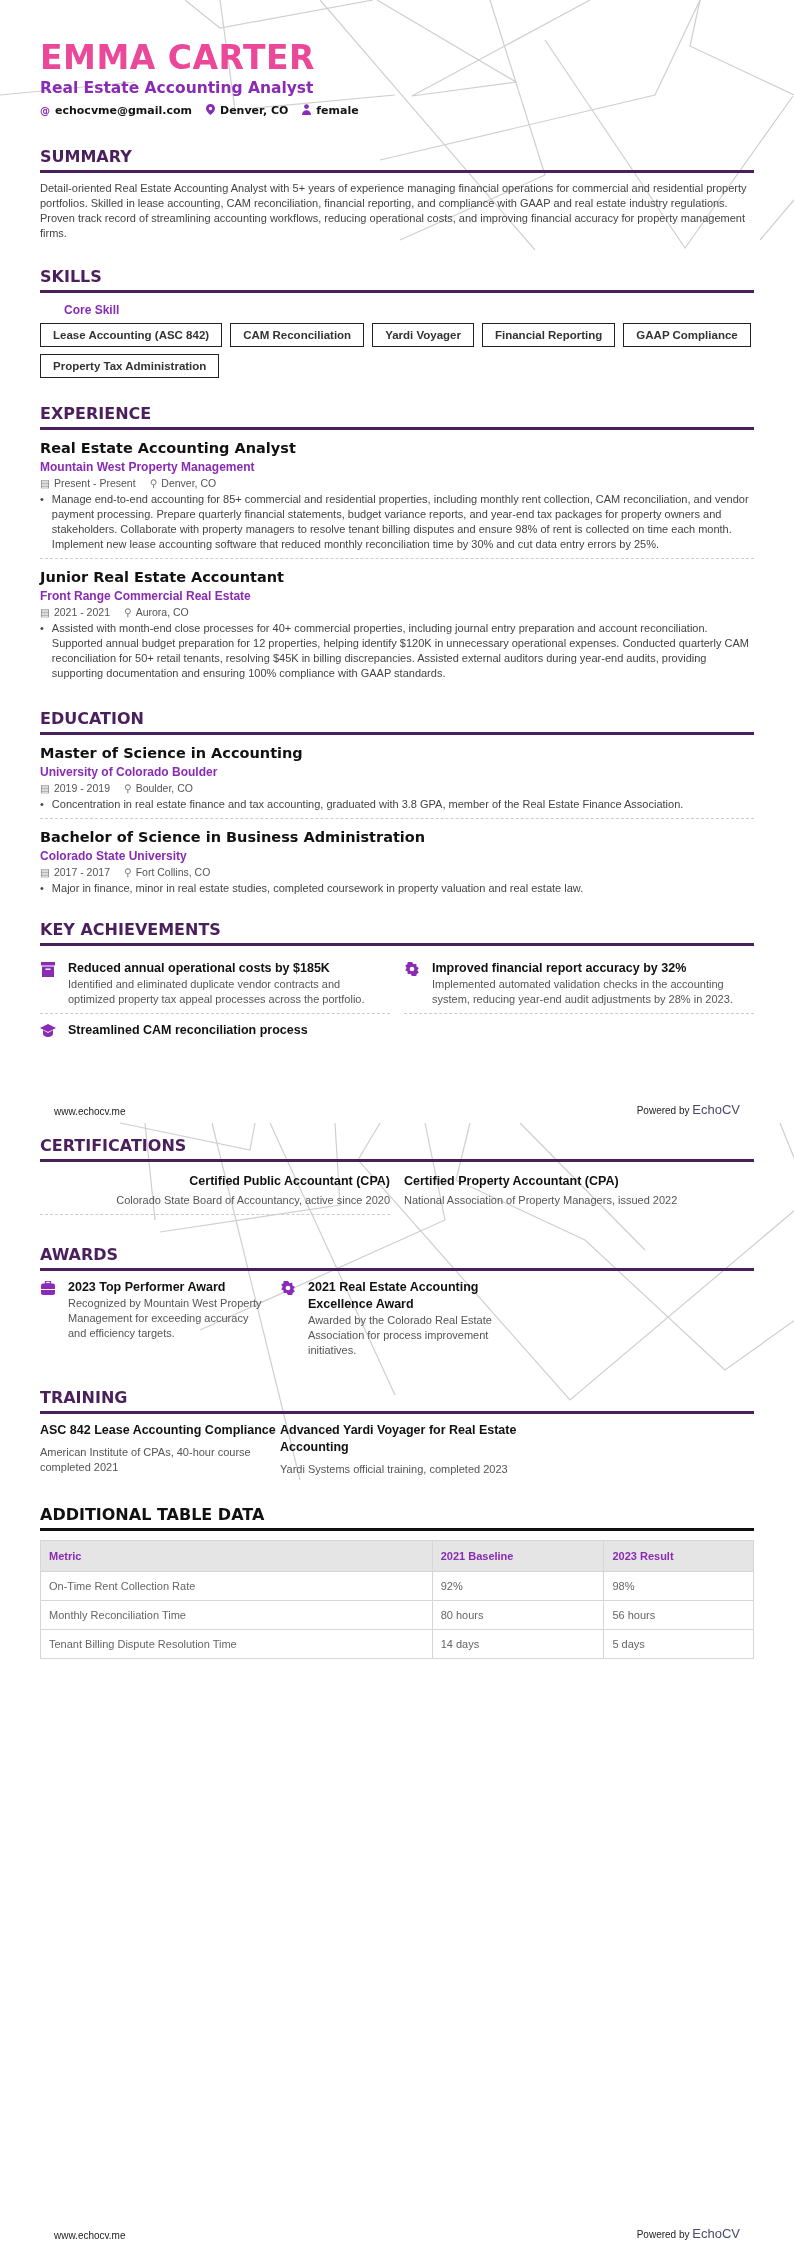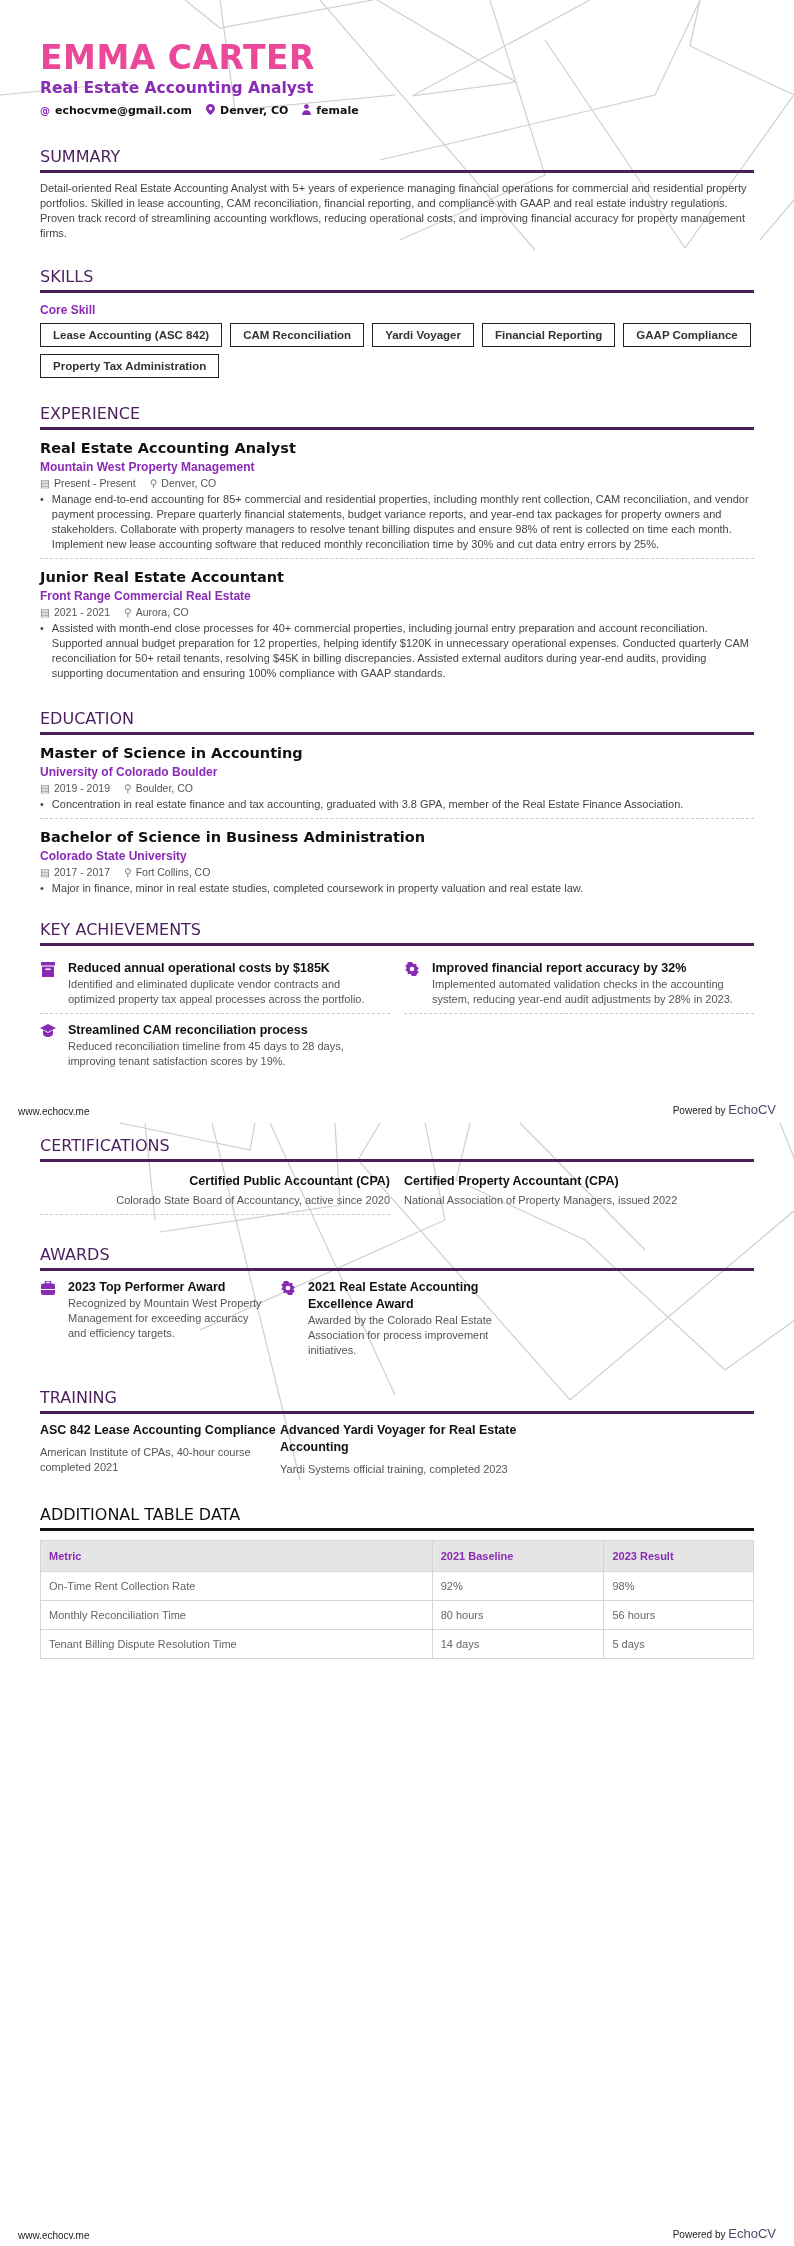--- a/index.html
+++ b/index.html
@@ -7,41 +7,41 @@
     body { font-family: "Liberation Sans", sans-serif; color: #222; position: relative; height: 2246px; overflow: hidden; }
     .bg-lines { position: absolute; left: 0; top: 0; width: 794px; height: 2246px; pointer-events: none; z-index: 0; }
     .page { position: relative; z-index: 1; padding: 0 40px 0 40px; }
     .header { padding-top: 38px; }
     .name { font-family: "DejaVu Sans", sans-serif; font-weight: bold; font-size: 33px; letter-spacing: 0.5px; color: #ec4899; line-height: 40px; }
     .title { font-family: "DejaVu Sans", sans-serif; font-weight: bold; font-size: 15.5px; color: #8a2bb5; margin-top: 0px; line-height: 20px; }
     .contacts { display: flex; align-items: center; gap: 14px; margin-top: 6px; font-size: 11px; font-weight: bold; color: #111; font-family: "DejaVu Sans", sans-serif; }
     .contact { display: flex; align-items: center; gap: 5px; }
     .contact .ic { color: #8a2bb5; font-size: 10px; }
     .section { margin-top: 24px; }
-    .section-title { font-family: "DejaVu Sans", sans-serif; font-weight: normal; font-size: 16px; color: #4a1f5c; letter-spacing: 0px; line-height: 20px; padding-bottom: 3px; border-bottom: 3px solid #4a1f5c; }
+    .section-title { font-family: "DejaVu Sans", sans-serif; font-weight: bold; font-size: 16px; color: #4a1f5c; letter-spacing: 0px; line-height: 20px; padding-bottom: 3px; border-bottom: 3px solid #4a1f5c; }
     .section-title.black { color: #111; border-bottom-color: #111; }
     .summary-text { font-size: 11px; line-height: 15px; color: #444; margin-top: 8px; }
-    .skill-group { font-weight: bold; font-size: 12px; color: #8a2bb5; margin-top: 10px; }
+    .skill-group { font-weight: bold; font-size: 12px; color: #8a2bb5; margin-top: 10px; margin-left: 24px; }
     .chips { display: flex; flex-wrap: wrap; gap: 7px 8px; margin-top: 6px; }
     .chip { border: 1.5px solid #222; padding: 5px 12px; font-size: 11.5px; font-weight: bold; color: #333; background: #fff; }
     .entry { padding: 8px 0 6px 0; border-bottom: 1px dashed #ccc; }
     .entry:last-child { border-bottom: none; }
     .entry-title { font-family: "DejaVu Sans", sans-serif; font-weight: bold; font-size: 14.5px; color: #111; line-height: 20px; }
     .entry-org { font-weight: bold; font-size: 12px; color: #8a2bb5; margin-top: 2px; }
     .meta { display: flex; gap: 14px; font-size: 10.5px; color: #555; margin-top: 3px; }
     .meta span.ic { color: #777; margin-right: 4px; }
     .bullet { display: flex; gap: 8px; font-size: 11px; line-height: 15px; color: #444; margin-top: 3px; }
     .bullet .dot { color: #444; }
     .ach-grid { display: grid; grid-template-columns: 1fr 1fr; column-gap: 14px; margin-top: 6px; }
     .ach { display: flex; gap: 12px; padding: 8px 0 6px 0; border-bottom: 1px dashed #ccc; }
     .ach.last { border-bottom: none; }
     .ach-icon { width: 16px; flex: 0 0 16px; color: #8a2bb5; font-size: 14px; padding-top: 2px; text-align: center; }
     .ach-title { font-weight: bold; font-size: 12.5px; color: #111; line-height: 17px; }
     .ach-desc { font-size: 11px; line-height: 15px; color: #555; }
-    .footer { display: flex; justify-content: space-between; align-items: flex-end; font-size: 10px; color: #222; padding: 0 18px; position: absolute; left: 0; right: 0; }
+    .footer { display: flex; justify-content: space-between; align-items: flex-end; font-size: 10px; color: #222; padding: 0 54px; position: absolute; left: 0; right: 0; }
     .footer .brand { font-size: 13px; color: #4a4a6a; }
     .cert-grid { display: grid; grid-template-columns: 1fr 1fr; column-gap: 14px; margin-top: 4px; }
     .cert { padding: 8px 0 8px 0; }
     .cert.dashed { border-bottom: 1px dashed #ccc; text-align: right; }
     .cert-title { font-weight: bold; font-size: 12.5px; color: #111; }
     .cert-desc { font-size: 11px; color: #555; margin-top: 6px; }
     .awards-grid { display: grid; grid-template-columns: 240px 240px; column-gap: 0; margin-top: 8px; }
     .award { display: flex; gap: 12px; }
     .training-grid { display: grid; grid-template-columns: 240px 240px; margin-top: 8px; }
     .training-title { font-weight: bold; font-size: 12.5px; color: #111; line-height: 17px; }
@@ -212,21 +212,20 @@
       </div>
       <div class="ach last">
         <div class="ach-icon">
           <svg width="16" height="14" viewBox="0 0 16 14">
               <path d="M8 0L16 4 8 8 0 4z" fill="#8a2bb5"></path>
               <path d="M3 6v4c0 1.5 2.5 3 5 3s5-1.5 5-3V6L8 9z" fill="#8a2bb5"></path>
             </svg>
         </div>
         <div>
           <div class="ach-title">Streamlined CAM reconciliation process</div>
-          <div class="ach-desc">Reduced reconciliation timeline from 45 days to 28 days, improving tenant satisfaction scores by 19%.</div>
         </div>
       </div>
     </div>
   </section>
 </div>
 
 <div class="footer" style="top:1102px">
   <span>www.echocv.me</span>
   <span><span>Powered by</span> <span class="brand">EchoCV</span></span>
 </div>

